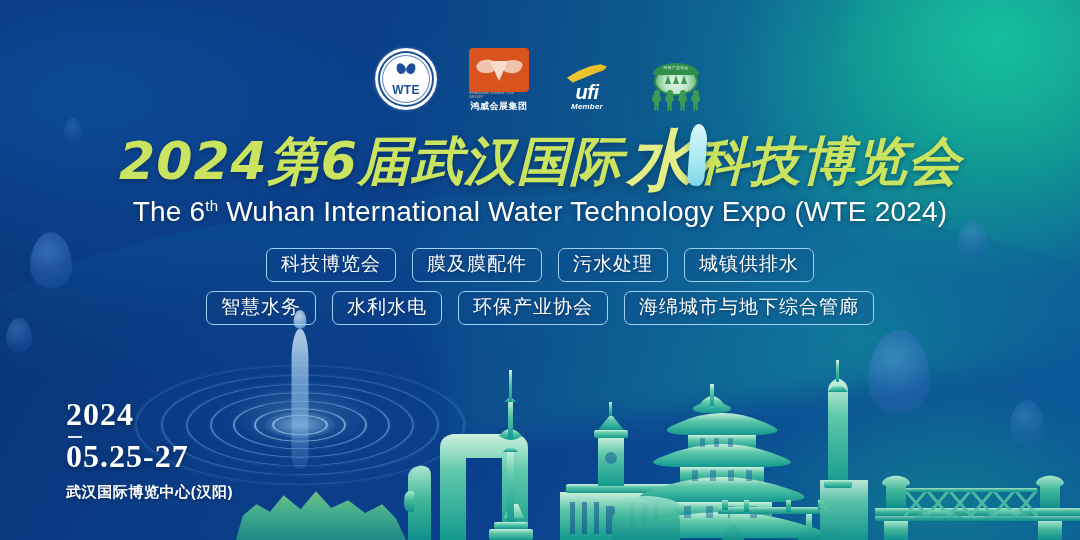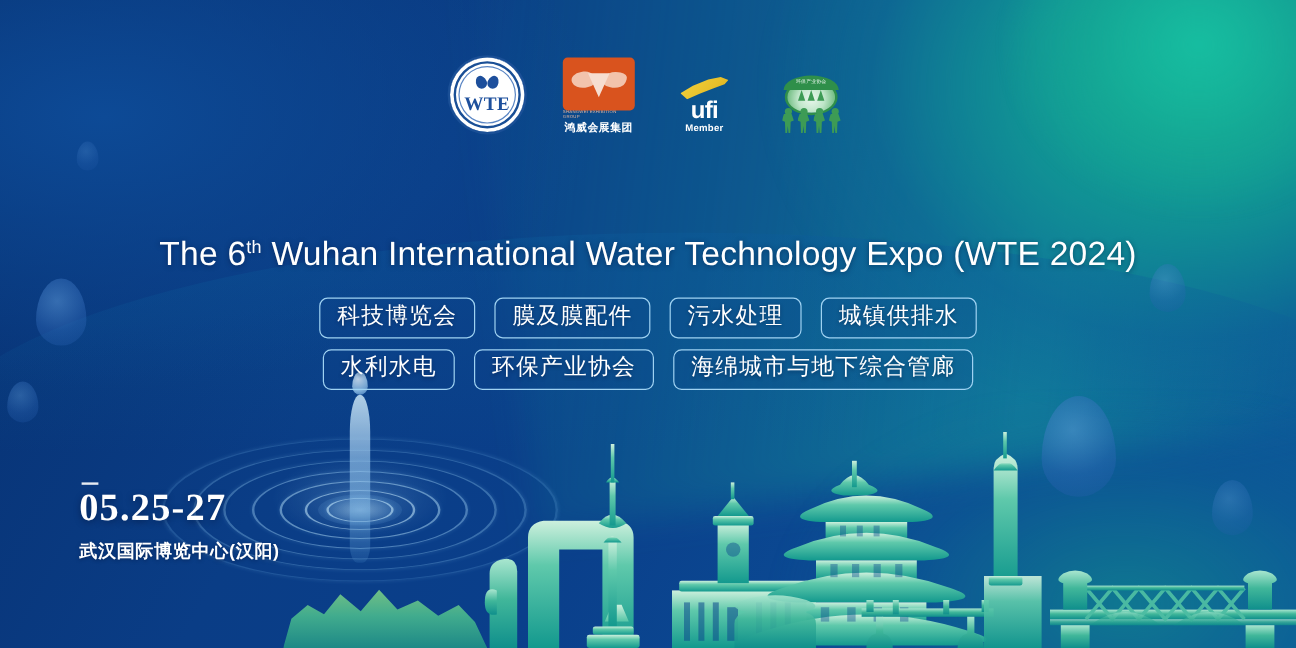--- a/index.html
+++ b/index.html
@@ -134,39 +134,39 @@
   .wte-inner{
     width:42px;height:42px;border-radius:50%;
     background:#fff;
     display:flex;align-items:flex-end;justify-content:center;
     position:relative;overflow:hidden;
   }
   .wte-hearts{position:absolute;top:5px;left:50%;transform:translateX(-50%);display:flex;gap:1px;}
   .wte-heart{width:9px;height:11px;background:#1d4f9c;border-radius:50% 50% 50% 50%/60% 60% 40% 40%;}
   .wte-heart.l{transform:rotate(-24deg);}
   .wte-heart.r{transform:rotate(24deg);}
-  .wte-text{font-size:16px;font-weight:bold;color:#1d4f9c;letter-spacing:.3px;line-height:1;margin-bottom:4px;font-family:Liberation Serif, serif;}
+  .wte-text{font-size:12px;font-weight:bold;color:#1d4f9c;letter-spacing:.3px;line-height:1;margin-bottom:4px;font-family:Liberation Sans, sans-serif;}
 
   
   .logo-hw{width:60px;}
   .hw-box{
     width:60px;height:44px;background:#d9531e;border-radius:4px;
     display:flex;align-items:center;justify-content:center;position:relative;
   }
   .hw-w{font-size:0;line-height:0;position:relative;width:46px;height:26px;}
   .hw-wing{position:absolute;top:3px;width:20px;height:13px;background:#f3c9b4;border-radius:60% 40% 50% 50%;opacity:.95;}
   .hw-wing.l{left:0;transform:skewX(14deg) rotate(-8deg);}
   .hw-wing.r{right:0;transform:skewX(-14deg) rotate(8deg);}
   .hw-v{position:absolute;left:50%;top:4px;transform:translateX(-50%);width:0;height:0;
         border-left:9px solid transparent;border-right:9px solid transparent;border-top:20px solid #f6ddd0;}
   .hw-cn{font-size:9px;color:#fff;font-weight:bold;letter-spacing:.5px;margin-top:3px;line-height:1.1;}
   .hw-en{font-size:3.6px;color:#e8b89f;letter-spacing:.2px;line-height:1;}
 
   
-  .logo-ufi{width:56px;}
+  .logo-ufi{width:56px;font-style:italic;}
   .ufi-wing{
     width:40px;height:20px;margin:0 auto;position:relative;
   }
   .ufi-wing-shape{
     position:absolute;inset:0;
     background:linear-gradient(135deg,#f2d23f 0%,#e8c02a 60%,#d9ae18 100%);
     clip-path:polygon(0% 72%, 26% 40%, 58% 14%, 84% 4%, 100% 16%, 92% 34%, 68% 52%, 40% 74%, 14% 96%);
   }
   .ufi-text{font-size:20px;font-weight:bold;color:#fff;line-height:.95;letter-spacing:-.5px;}
   .ufi-member{font-size:8px;font-weight:bold;color:#fff;letter-spacing:.2px;line-height:1.2;}
@@ -491,38 +491,43 @@
           </span>
         <span class="gr-person">
             <i></i>
             <b></b>
           </span>
       </div>
     </div>
 
   </div>
 
+  <div class="title-cn">
+    <span class="seg">2024第6届武汉国际</span><span class="title-water">水</span><span class="seg">科技博览会</span>
+  </div>
 
   <div class="title-en">
     <span>The 6</span><sup>th</sup><span> Wuhan International Water Technology Expo (WTE 2024)</span>
   </div>
 
   <div class="tags">
     <div class="tag-row">
       <span class="tag">科技博览会</span>
       <span class="tag">膜及膜配件</span>
       <span class="tag">污水处理</span>
       <span class="tag">城镇供排水</span>
     </div>
     <div class="tag-row">
+      <span class="tag">智慧水务</span>
       <span class="tag">水利水电</span>
       <span class="tag">环保产业协会</span>
       <span class="tag">海绵城市与地下综合管廊</span>
     </div>
   </div>
 
   <div class="datebox">
+    <div class="date-year">2024</div>
     <div class="date-dash"></div>
     <div class="date-days">05.25-27</div>
     <div class="venue-cn">武汉国际博览中心(汉阳)</div>
   </div>
 
 </div>
 
 </body></html>

